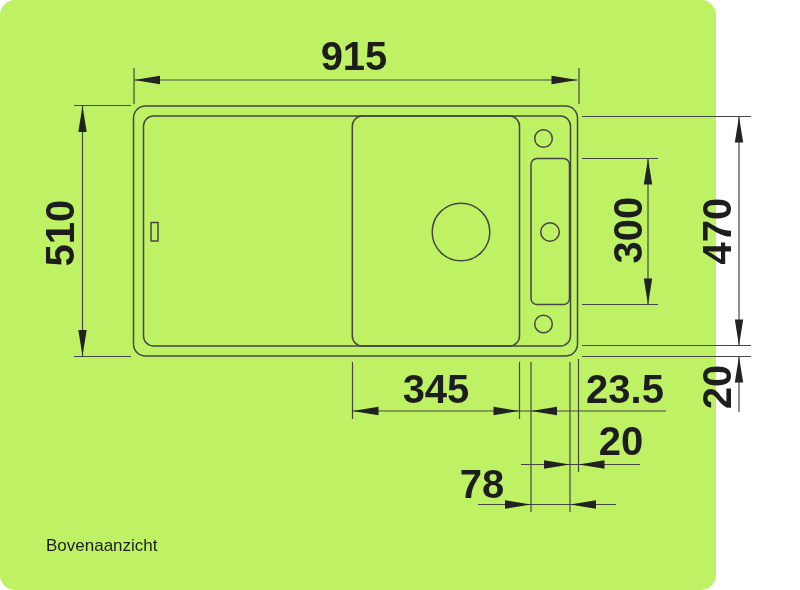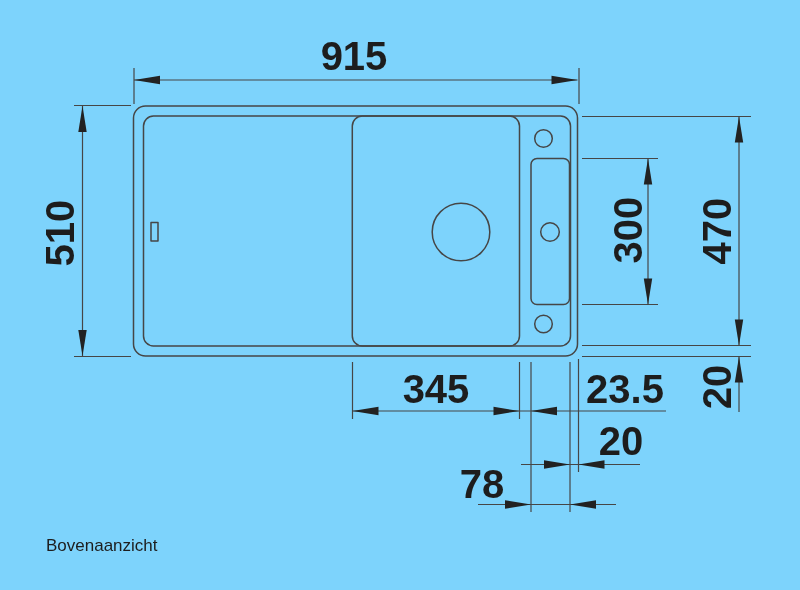--- a/index.html
+++ b/index.html
@@ -6,23 +6,24 @@
     margin: 0;
     padding: 0;
     background: #ffffff;
     width: 800px;
     height: 590px;
     overflow: hidden;
     font-family: "Liberation Sans", sans-serif;
   }
   .stage {
     position: relative;
-    width: 800px;
+    width: 716px;
     height: 590px;
-    background: #7dd3fc;
+    background: #bef264;
+    border-radius: 15px;
   }
   svg { display: block; }
   .outline {
     fill: none;
     stroke: #464646;
     stroke-width: 1.5;
     stroke-linejoin: round;
   }
   .dimline {
     fill: none;

